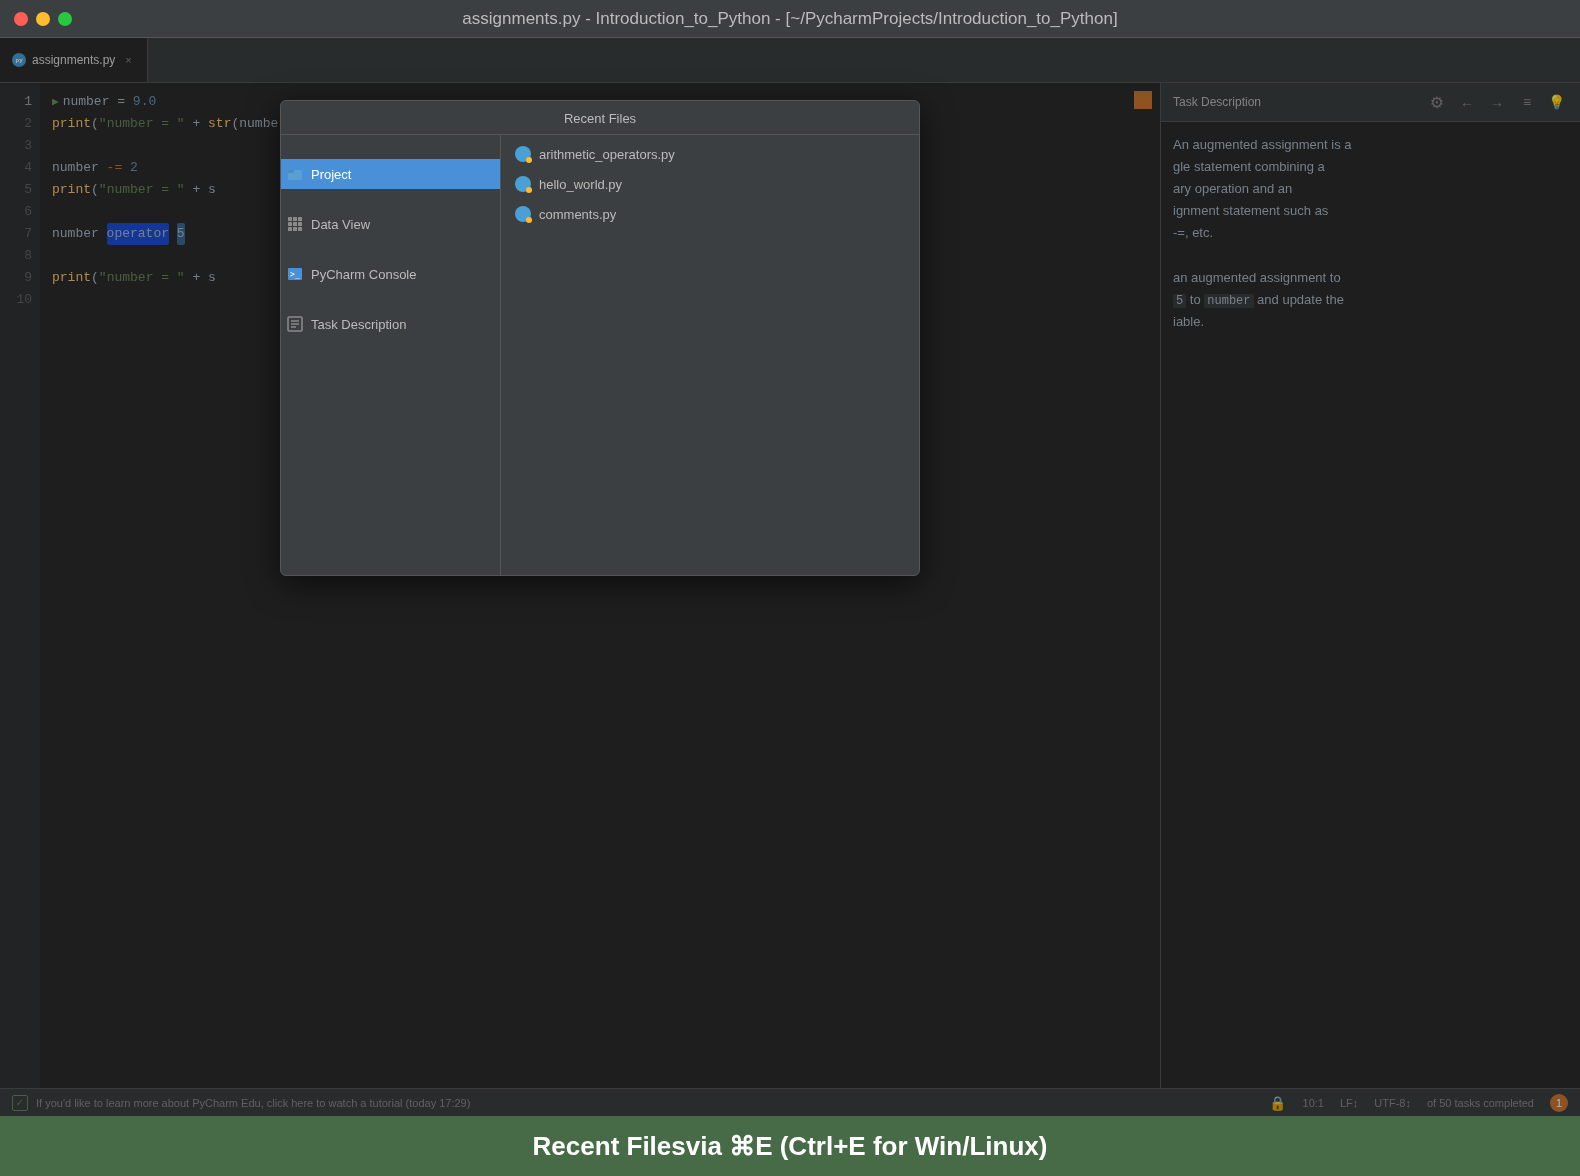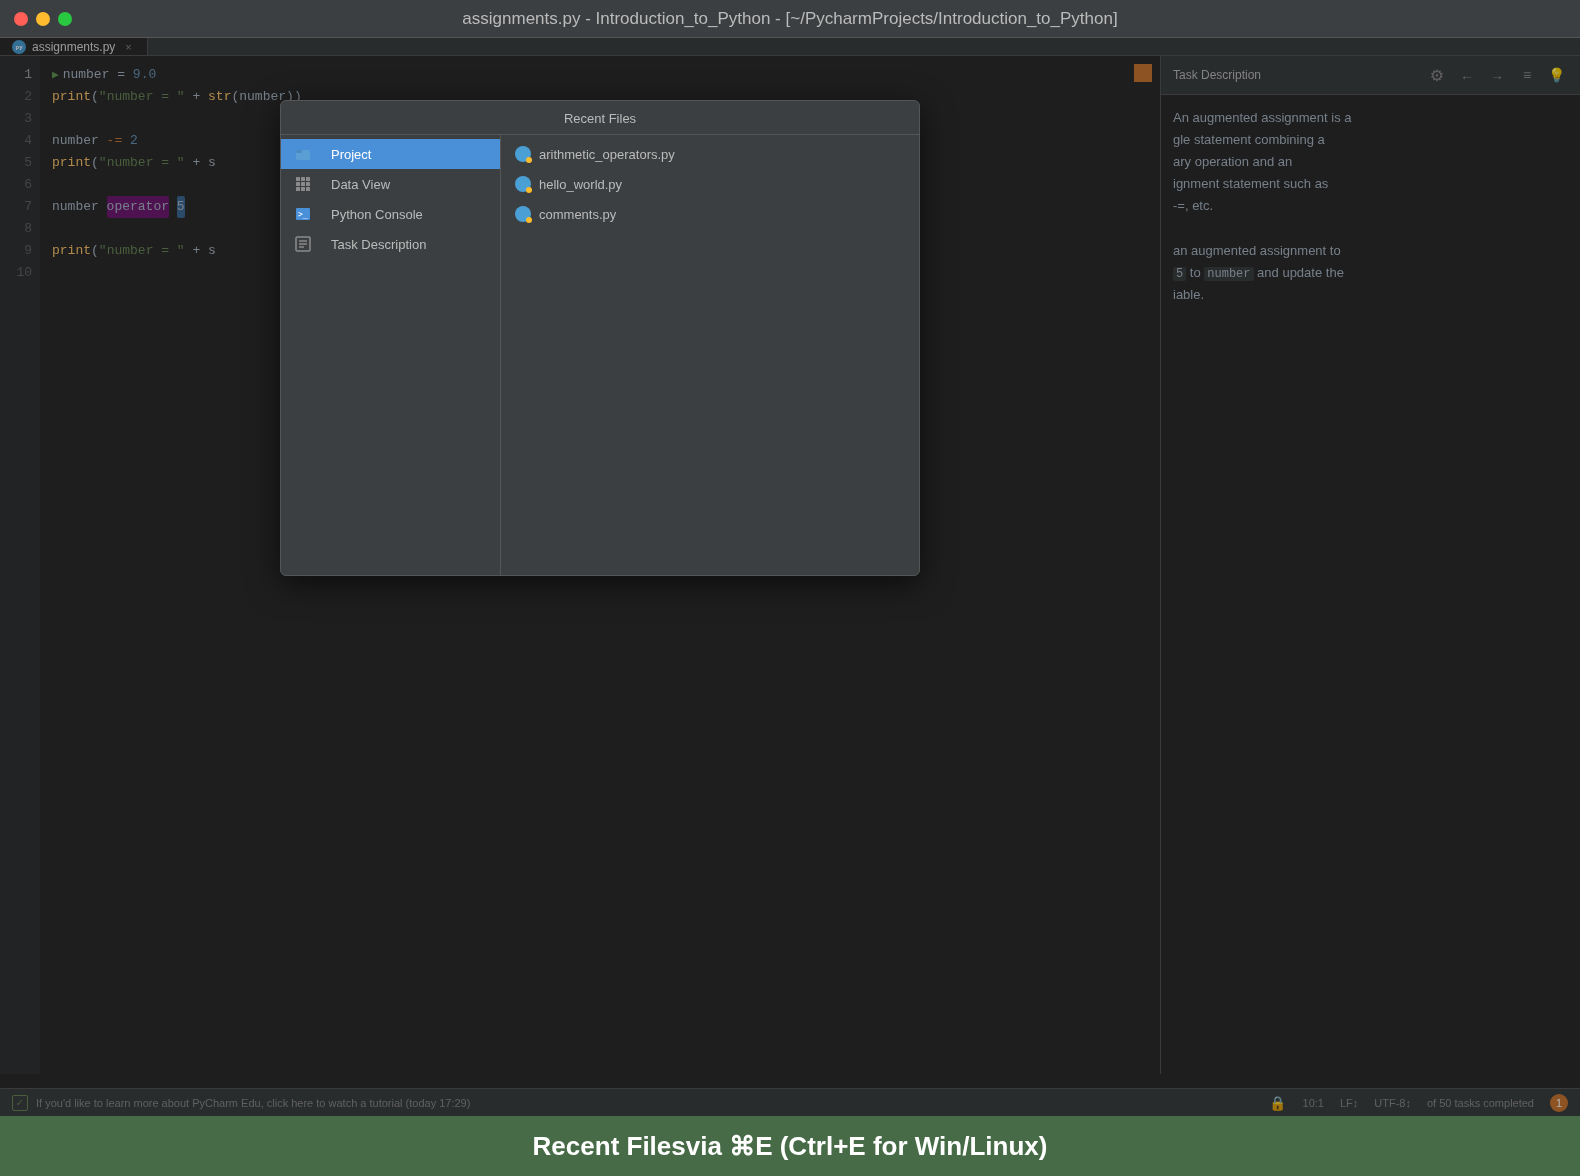--- a/index.html
+++ b/index.html
@@ -40,21 +40,21 @@
     .btn-min { background: #febc2e; }
     .btn-max { background: #28c840; }
     .title-text {
       color: #bbb;
       font-size: 17px;
     }
 
     
     .tab-bar {
       background: #3c3f41;
-      height: 18px;
+      height: 45px;
       display: flex;
       align-items: stretch;
       border-bottom: 1px solid #555;
     }
     .tab {
       display: flex;
       align-items: center;
       padding: 0 12px;
       font-size: 12px;
       color: #bbb;
@@ -144,21 +144,21 @@
       display: flex;
       align-items: center;
       gap: 0;
       white-space: pre;
     }
     .run-icon {
       color: #629755;
       margin-right: 4px;
       font-size: 11px;
     }
-    .kw-highlight { background: #701a75; color: #a9b7c6; border-radius: 2px; }
+    .kw-highlight { background: #1d4ed8; color: #a9b7c6; border-radius: 2px; }
     .kw-highlight2 { background: #3d6b99; color: #a9b7c6; border-radius: 2px; }
 
     
     .right-panel {
       width: 420px;
       background: #2b2b2b;
       border-left: 1px solid #555;
       display: flex;
       flex-direction: column;
     }
@@ -290,25 +290,26 @@
       min-height: 440px;
     }
     .dialog-left {
       width: 220px;
       border-right: 1px solid #555;
       padding: 4px 0;
     }
     .dialog-item {
       display: flex;
       align-items: center;
-      gap: 20px;
-      padding: 7px 14px;
+      gap: 8px;
+      padding: 7px 6px;
       font-size: 13px;
       color: #bbb;
       cursor: pointer;
+      margin-top: 20px;
     }
     .dialog-item.selected { background: #4a90d9; color: white; }
     .dialog-item-icon {
       width: 16px;
       height: 16px;
       flex-shrink: 0;
       display: flex;
       align-items: center;
       justify-content: center;
       font-size: 12px;
@@ -494,21 +495,21 @@
         </div>
         <span>Data View</span>
       </div>
       <div class="dialog-item">
         <div class="dialog-item-icon">
           <svg width="16" height="16" viewBox="0 0 16 16">
             <rect x="1" y="2" width="14" height="12" rx="1" fill="#4a90d9"></rect>
             <text x="3" y="11" font-size="8" fill="white" font-family="monospace">&gt;_</text>
           </svg>
         </div>
-        <span>Python Console</span>
+        <span>PyCharm Console</span>
       </div>
       <div class="dialog-item">
         <div class="dialog-item-icon">
           <svg width="16" height="16" viewBox="0 0 16 16">
             <rect x="1" y="1" width="14" height="14" rx="1" fill="none" stroke="#8a8a8a" stroke-width="1.5"></rect>
             <line x1="4" y1="5" x2="12" y2="5" stroke="#8a8a8a" stroke-width="1.5"></line>
             <line x1="4" y1="8" x2="12" y2="8" stroke="#8a8a8a" stroke-width="1.5"></line>
             <line x1="4" y1="11" x2="9" y2="11" stroke="#8a8a8a" stroke-width="1.5"></line>
           </svg>
         </div>

